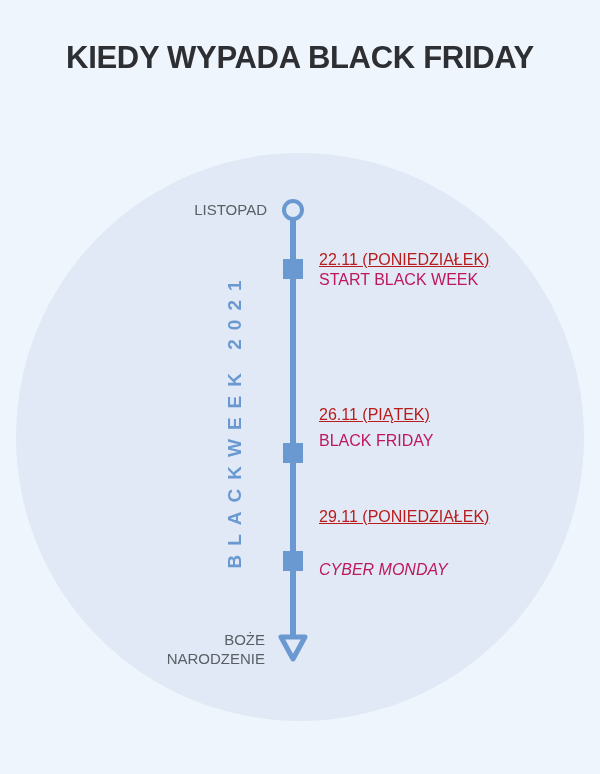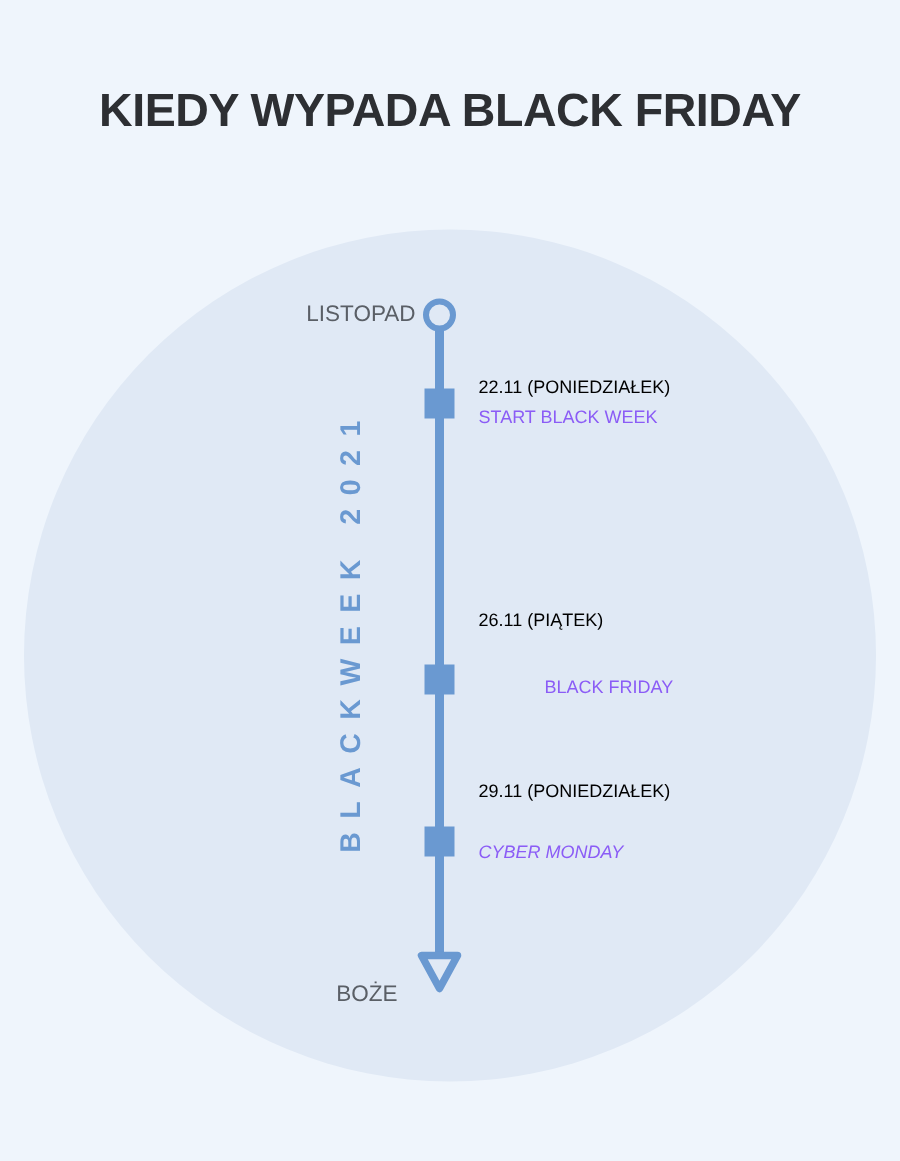--- a/index.html
+++ b/index.html
@@ -7,21 +7,20 @@
       width: 600px; height: 774px; overflow: hidden;
       background: #eff5fc;
       font-family: "Liberation Sans", sans-serif;
       position: relative;
     }
     .title {
       position: absolute; left: 0; top: 38px; width: 600px;
       text-align: center; color: #2d2f33;
       font-weight: bold; font-size: 31px; line-height: 40px;
       letter-spacing: -0.3px;
-      margin-top: 16px;
     }
     .title div { white-space: nowrap; }
     .circle {
       position: absolute; left: 16px; top: 153px;
       width: 568px; height: 568px; border-radius: 50%;
       background: #e0e9f5;
     }
     .line {
       position: absolute; left: 290px; top: 218px;
       width: 6px; height: 418px; background: #6a99d1;
@@ -34,61 +33,62 @@
     .marker {
       position: absolute; left: 283px; width: 20px; height: 20px;
       background: #6a99d1;
     }
     .end-arrow { position: absolute; left: 277px; top: 632px; }
     .side-label {
       position: absolute; color: #5a5f66; font-size: 15px;
       text-align: right; line-height: 19px;
     }
     .event-date {
-      position: absolute; left: 319px; color: #000000;
-      font-size: 12px; white-space: nowrap;
+      position: absolute; left: 319px; color: #b91c1c;
+      font-size: 16px; white-space: nowrap; text-decoration: underline;
     }
     .event-name {
-      position: absolute; left: 319px; color: #8b5cf6;
-      font-size: 12px; white-space: nowrap;
+      position: absolute; left: 319px; color: #be185d;
+      font-size: 16px; white-space: nowrap;
     }
     .vertical {
       position: absolute; left: 235px; top: 420px;
       transform: translate(-50%, -50%) rotate(-90deg);
       color: #6a99d1; font-weight: bold; font-size: 19px;
       letter-spacing: 9px; white-space: nowrap;
     }
   </style>
 </head>
 <body>
 
 <div class="title">
   <div>KIEDY WYPADA BLACK FRIDAY</div>
 </div>
 
 <div class="circle"></div>
 
 <div class="line"></div>
 <div class="start-ring"></div>
 
-<div class="side-label" style="left:162px; top:200px; width:115px;">LISTOPAD</div>
+<div class="side-label" style="left:152px; top:200px; width:115px;">LISTOPAD</div>
 
 <div class="vertical">BLACKWEEK 2021</div>
 
 <div class="marker" style="top:259px;"></div>
 <div class="event-date" style="top:251px;">22.11 (PONIEDZIAŁEK)</div>
 <div class="event-name" style="top:271px;">START BLACK WEEK</div>
 
 <div class="marker" style="top:443px;"></div>
 <div class="event-date" style="top:406px;">26.11 (PIĄTEK)</div>
-<div class="event-name" style="top:451px;margin-left:44px;">BLACK FRIDAY</div>
+<div class="event-name" style="top:432px;">BLACK FRIDAY</div>
 
 <div class="marker" style="top:551px;"></div>
-<div class="event-date" style="top:520px;">29.11 (PONIEDZIAŁEK)</div>
+<div class="event-date" style="top:508px;">29.11 (PONIEDZIAŁEK)</div>
 <div class="event-name" style="top:561px;font-style:italic;">CYBER MONDAY</div>
 
 <svg class="end-arrow" width="32" height="32" viewBox="0 0 32 32">
   <polygon points="4,5 28,5 16,27" fill="#e0e9f5" stroke="#6a99d1" stroke-width="5" stroke-linejoin="round"></polygon>
 </svg>
 
-<div class="side-label" style="left:150px; top:630px; width:115px;margin-top:23px;">
+<div class="side-label" style="left:150px; top:630px; width:115px;">
   <div>BOŻE</div>
+  <div>NARODZENIE</div>
 </div>
 
 </body></html>

